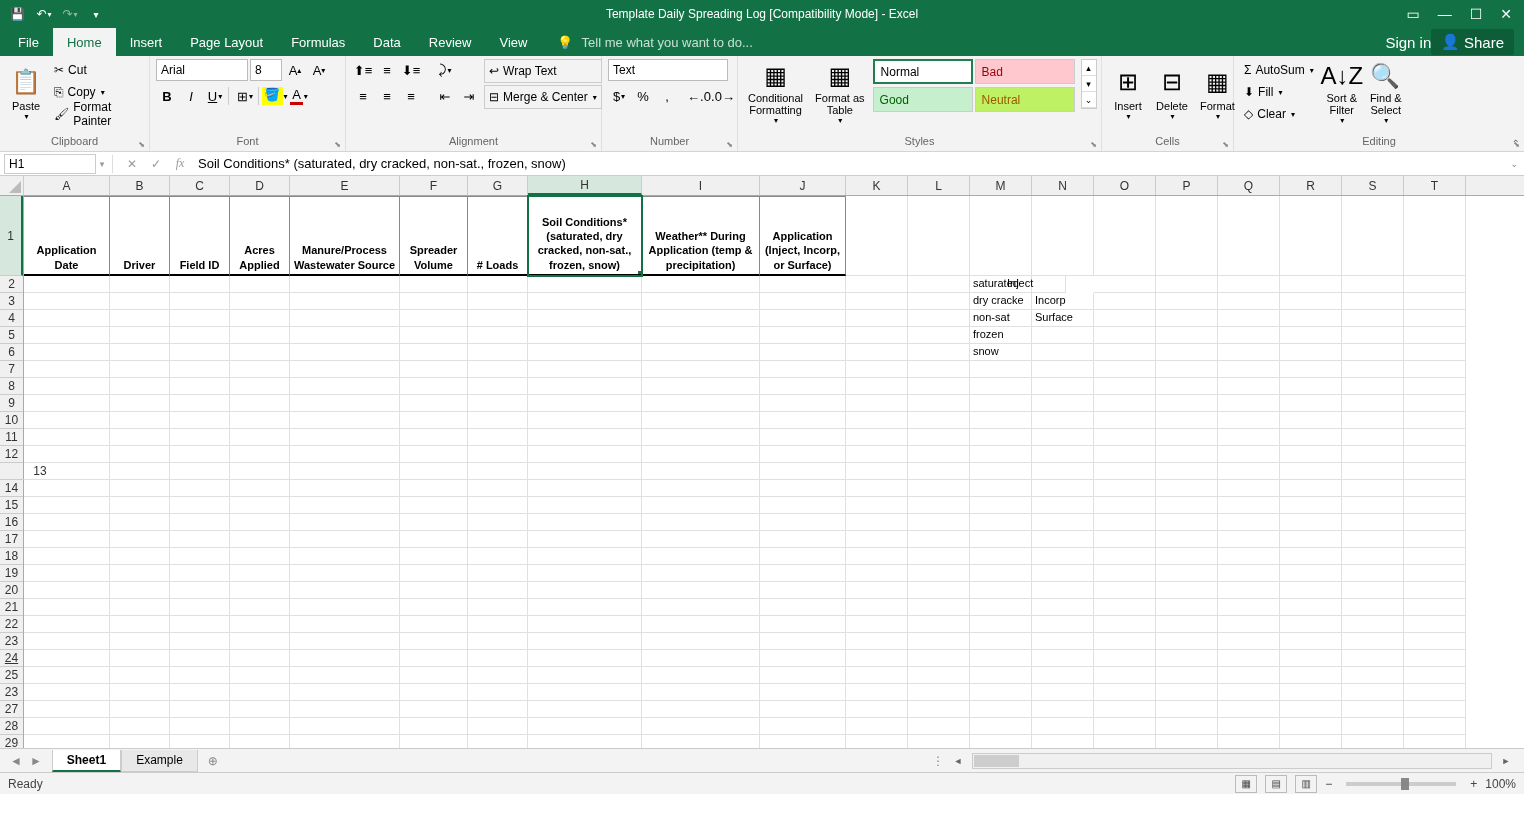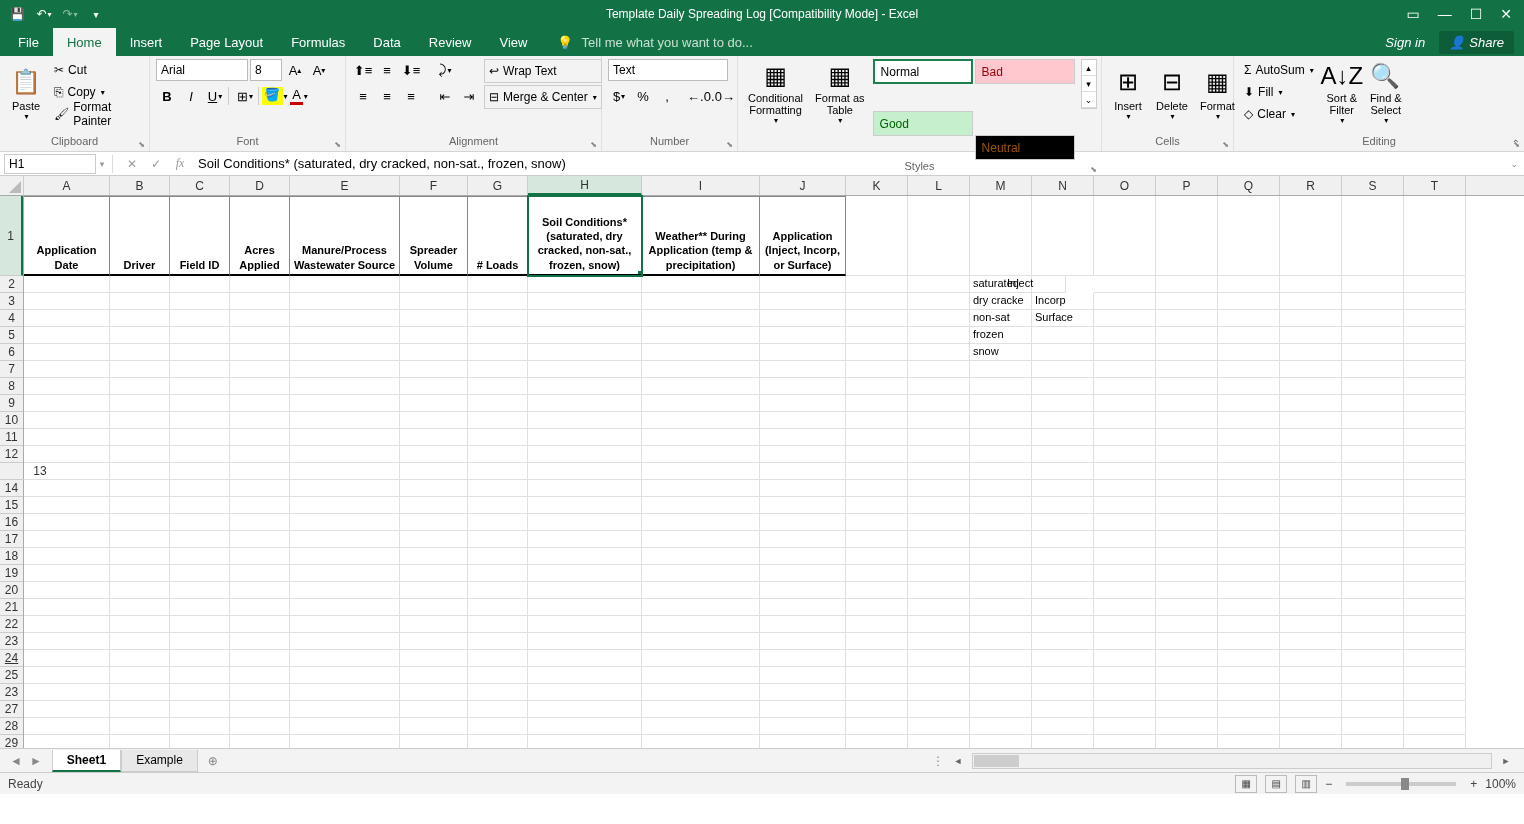--- a/index.html
+++ b/index.html
@@ -10,21 +10,21 @@
 .qat-icon { width: 20px; height: 20px; display: flex; align-items: center; justify-content: center; cursor: pointer; }
 .title-text { position: absolute; left: 50%; transform: translateX(-50%); }
 .window-controls { margin-left: auto; display: flex; align-items: center; gap: 18px; padding-right: 12px; }
 .window-controls span { cursor: pointer; font-size: 14px; }
 
 .ribbon-tabs { background: #127245; height: 28px; display: flex; align-items: stretch; padding-left: 4px; }
 .ribbon-tab { padding: 0 14px; display: flex; align-items: center; color: #fff; cursor: pointer; font-size: 13px; }
 .ribbon-tab.active { background: #f3f3f3; color: #127245; }
 .tell-me { display: flex; align-items: center; color: #c8e0d3; padding-left: 16px; font-size: 13px; }
 .tell-me-bulb { margin-right: 8px; }
-.ribbon-right { margin-left: auto; display: flex; align-items: center; gap: 14px; padding-right: 10px; color: #fff; font-size: 13px; font-style: italic; }
+.ribbon-right { margin-left: auto; display: flex; align-items: center; padding-right: 10px; color: #fff; font-size: 15px; }
 .share-btn { background: #0d5d38; padding: 4px 10px; border-radius: 2px; display: flex; align-items: center; gap: 4px; }
 
 .ribbon-body { background: #f3f3f3; height: 96px; border-bottom: 1px solid #d4d4d4; display: flex; }
 .ribbon-group { border-right: 1px solid #e0e0e0; padding: 3px 6px 2px 6px; display: flex; flex-direction: column; position: relative; }
 .ribbon-group-label { text-align: center; font-size: 11px; color: #666; margin-top: auto; padding-bottom: 2px; position: relative; }
 .ribbon-group-label::after { content: '⬊'; position: absolute; right: -2px; bottom: 0; font-size: 8px; color: #888; }
 .ribbon-group-content { display: flex; align-items: flex-start; gap: 4px; flex: 1; }
 
 .big-btn { display: flex; flex-direction: column; align-items: center; justify-content: center; padding: 2px 4px; cursor: pointer; font-size: 11px; height: 68px; }
 .big-btn-icon { width: 32px; height: 32px; display: flex; align-items: center; justify-content: center; font-size: 24px; margin-bottom: 2px; }
@@ -34,21 +34,21 @@
 
 .font-name { width: 92px; height: 22px; border: 1px solid #bbb; background: #fff; font-size: 12px; padding: 0 4px; }
 .font-size { width: 32px; height: 22px; border: 1px solid #bbb; background: #fff; font-size: 12px; padding: 0 4px; }
 .sq-btn { width: 22px; height: 22px; display: flex; align-items: center; justify-content: center; cursor: pointer; font-size: 13px; border: 1px solid transparent; }
 .drop-arrow { font-size: 8px; margin-left: 1px; }
 
 .style-box { width: 100px; height: 25px; border: 1px solid #ccc; display: flex; align-items: center; padding-left: 6px; font-size: 12px; }
 .style-normal { background: #fff; border: 2px solid #1e804e; }
 .style-bad { background: #ffc7ce; color: #9c0006; }
 .style-good { background: #c6efce; color: #006100; }
-.style-neutral { background: #000000; color: #9c5700; margin-top: 48px; }
+.style-neutral { background: #bef264; color: #9c5700; }
 .style-scroll { display: flex; flex-direction: column; border: 1px solid #ccc; background: #fff; margin-left: 2px; }
 .style-scroll span { width: 14px; height: 16px; font-size: 9px; display: flex; align-items: center; justify-content: center; cursor: pointer; border-bottom: 1px solid #ddd; }
 
 .number-fmt { width: 120px; height: 22px; border: 1px solid #bbb; background: #fff; font-size: 12px; padding: 0 4px; }
 
 .collapse-ribbon { position: absolute; right: 4px; bottom: 2px; font-size: 10px; color: #666; cursor: pointer; }
 
 .formula-bar { height: 24px; border-bottom: 1px solid #ccc; display: flex; align-items: center; background: #fff; }
 .name-box { width: 92px; height: 20px; border: 1px solid #ccc; margin-left: 4px; font-size: 12px; padding: 0 4px; display: flex; align-items: center; }
 .fb-btn { width: 24px; display: flex; align-items: center; justify-content: center; color: #999; cursor: pointer; }

